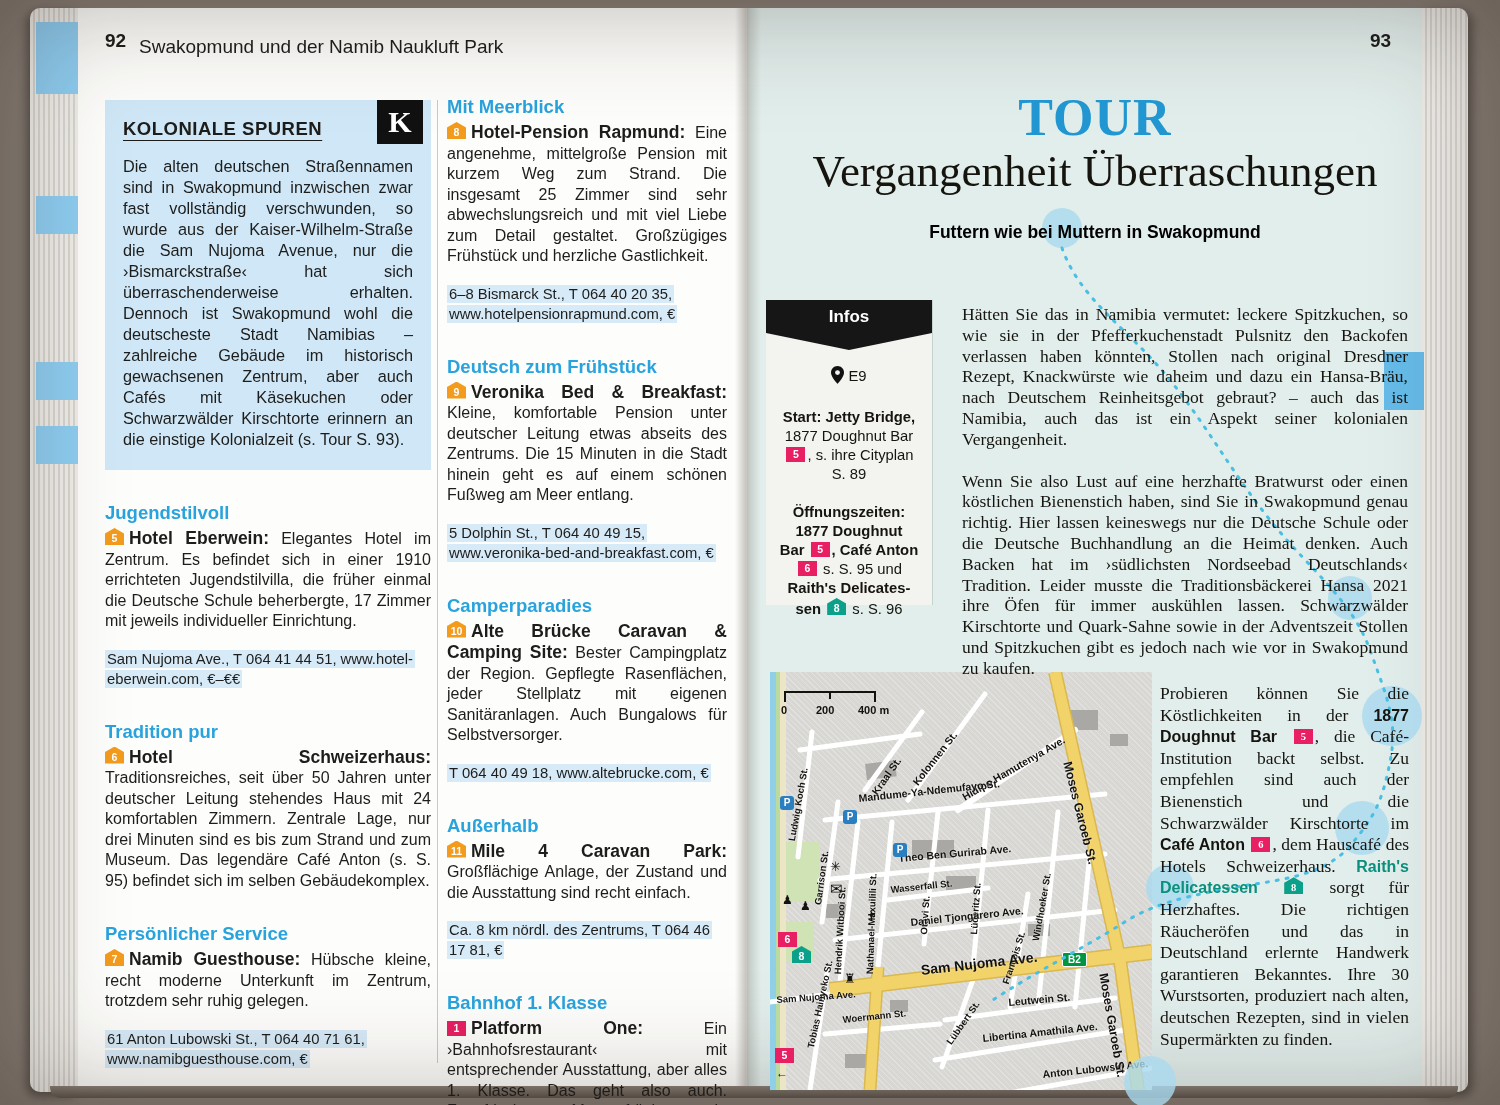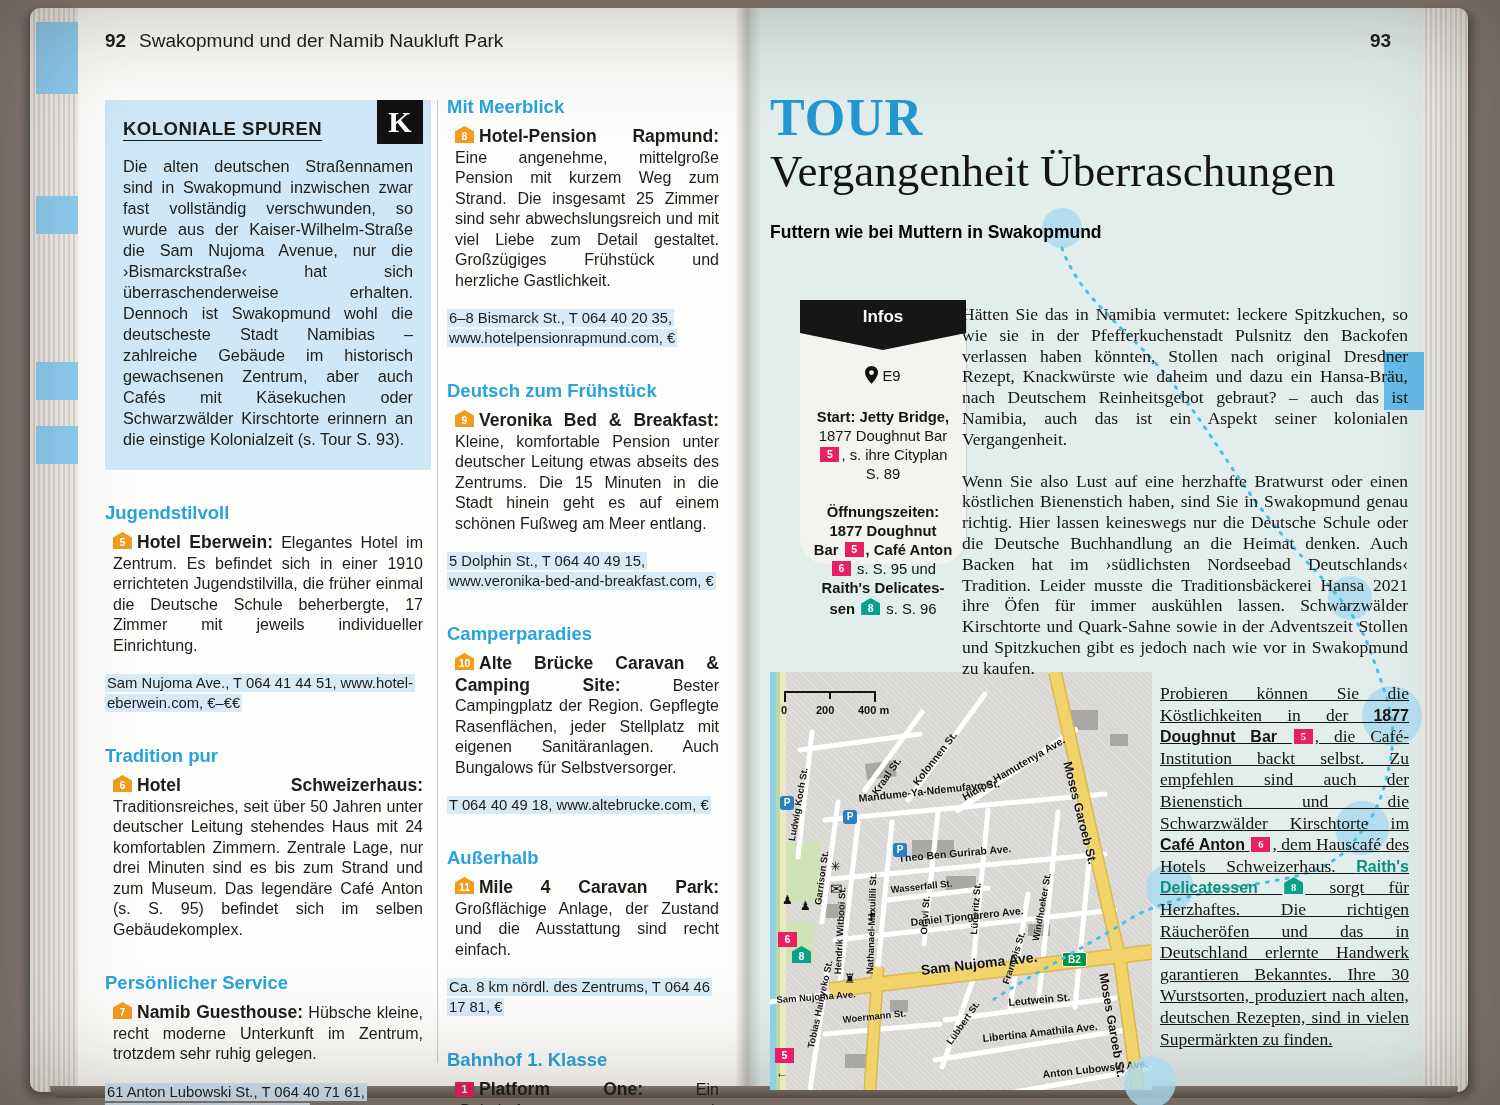--- a/index.html
+++ b/index.html
@@ -24,79 +24,79 @@
   .tab-l1{left:36px;top:22px;width:42px;height:72px;}
   .tab-l2{left:36px;top:196px;width:42px;height:38px;}
   .tab-l3{left:36px;top:362px;width:42px;height:38px;}
   .tab-l4{left:36px;top:426px;width:42px;height:38px;}
   .tab-r1{left:1384px;top:352px;width:40px;height:58px;background:#66bbe8;}
 
   
   .pageno{position:absolute;top:30px;font-size:19px;font-weight:bold;color:#1d1d1b;}
   .pn-left{left:105px;}
   .pn-right{left:1370px;}
-  .head-title{position:absolute;left:139px;top:30px;font-size:19px;color:#1d1d1b;}
+  .head-title{position:absolute;left:139px;top:36px;font-size:19px;color:#1d1d1b;}
 
   
   .col{position:absolute;color:#1d1d1b;}
   .col1{left:105px;top:100px;width:326px;}
   .col2{left:447px;top:96px;width:280px;}
   .coldiv{position:absolute;left:437px;top:100px;width:1px;height:963px;background:#c9c9c7;}
 
   .kbox{position:relative;background:#cfe7f6;padding:18px 18px 20px 18px;}
   .kbox-title{font-size:18.5px;font-weight:bold;letter-spacing:.5px;text-decoration:underline;
     text-underline-offset:5px;margin:0 0 16px 0;}
   .kblock{position:absolute;right:8px;top:0px;width:46px;height:44px;background:#111;
     color:#fff;font-family:"Liberation Serif",serif;font-weight:bold;font-size:30px;
     text-align:center;line-height:44px;}
   .kbody{font-size:16.3px;line-height:21px;text-align:justify;margin:0;}
 
   .listing{margin-top:32px;}
   .col2 .listing:first-child{margin-top:0;}
   .subhead{color:#29a3dd;font-size:18.5px;font-weight:bold;margin:0 0 4px 0;}
-  .ltext{font-size:16px;line-height:20.5px;text-align:justify;margin:8px;}
+  .ltext{font-size:16px;line-height:20.5px;text-align:justify;margin:0;}
   .lname{font-size:17.5px;}
   .contact{font-size:14.8px;line-height:20px;margin:17px 0 0 0;}
   .hl{background:#d7eaf8;padding:1px 2px;-webkit-box-decoration-break:clone;box-decoration-break:clone;}
 
   .badge{display:inline-block;min-width:15px;height:15px;color:#fff;font-weight:bold;
     font-size:10.5px;line-height:15px;text-align:center;padding:0 2px;vertical-align:2px;margin-right:5px;}
   .b-orange{background:#f39b1d;height:17px;line-height:21px;clip-path:polygon(50% 0,100% 32%,100% 100%,0 100%,0 32%);}
   .b-pink{background:#e81f62;}
   .b-teal{background:#0aa089;height:17px;line-height:21px;clip-path:polygon(50% 0,100% 32%,100% 100%,0 100%,0 32%);}
   .badge.inline{margin:0 2px;}
 
   .essen-block{margin-top:28px;}
   .rule{border:none;border-top:1.5px solid #4a4a48;margin:0;}
   .essen{font-size:25px;font-weight:normal;margin:6px 0 8px 2px;color:#1d1d1b;}
 
   
-  .tour-head{position:absolute;left:770px;top:92px;width:650px;z-index:3;}
+  .tour-head{position:absolute;left:770px;top:92px;width:650px;text-align:center;z-index:3;}
   .tour-kicker{font-family:"Liberation Serif",serif;font-weight:bold;color:#2196d0;
     font-size:52px;line-height:52px;margin:0;letter-spacing:1px;}
   .tour-title{font-family:"Liberation Serif",serif;font-weight:normal;color:#16140f;
     font-size:45px;line-height:50px;margin:2px 0 0 0;}
   .tour-sub{font-size:17.5px;font-weight:bold;color:#000000;margin-top:26px;}
 
-  .infos{position:absolute;left:800px;top:300px;width:166px;height:264px;background:#f3f3ef;
-    border-right:1px solid #c6d2d0;z-index:3;text-align:center;font-size:14.8px;line-height:19px;color:#16140f;border-radius:26px;}
+  .infos{position:absolute;left:766px;top:300px;width:166px;height:305px;background:#f3f3ef;
+    border-right:1px solid #c6d2d0;z-index:3;text-align:center;font-size:14.8px;line-height:19px;color:#16140f;}
   .infos-banner{position:absolute;left:0;top:0;width:166px;height:50px;background:#161616;
     clip-path:polygon(0 0,100% 0,100% 66%,50% 100%,0 66%);color:#fff;font-weight:bold;
     font-size:17px;line-height:34px;text-align:center;}
   .infos-body{position:absolute;left:8px;top:66px;width:150px;}
   .pin{display:inline-block;vertical-align:-3px;margin-right:4px;}
   .gap{height:19px;}
 
   .serifbody{position:absolute;left:962px;top:292px;width:446px;z-index:3;
     font-family:"Liberation Serif",serif;font-size:17.5px;line-height:20.8px;
     color:#16140f;text-align:justify;}
   .serifbody p{margin:12px 0 21px 0;}
   .rcol{position:absolute;left:1160px;top:683px;width:249px;z-index:3;
     font-family:"Liberation Serif",serif;font-size:17.5px;line-height:21.6px;
-    color:#16140f;text-align:justify;text-decoration:underline;}
+    color:#16140f;text-align:justify;}
   .rcol b.teal{color:#0a8f7c;font-family:"Liberation Sans",sans-serif;font-size:16px;}
   .rcol b.sans{font-family:"Liberation Sans",sans-serif;font-size:16px;}
 
   .route{position:absolute;left:750px;top:0;width:750px;height:1105px;z-index:2;}
 
   
   .map{position:absolute;left:770px;top:672px;width:382px;height:418px;overflow:hidden;z-index:1;
     background:#d8d7d4;}
   .map::before{content:"";position:absolute;inset:0;
     background:repeating-linear-gradient(45deg,rgba(255,255,255,.25) 0 1px,rgba(0,0,0,0) 1px 4px);}

